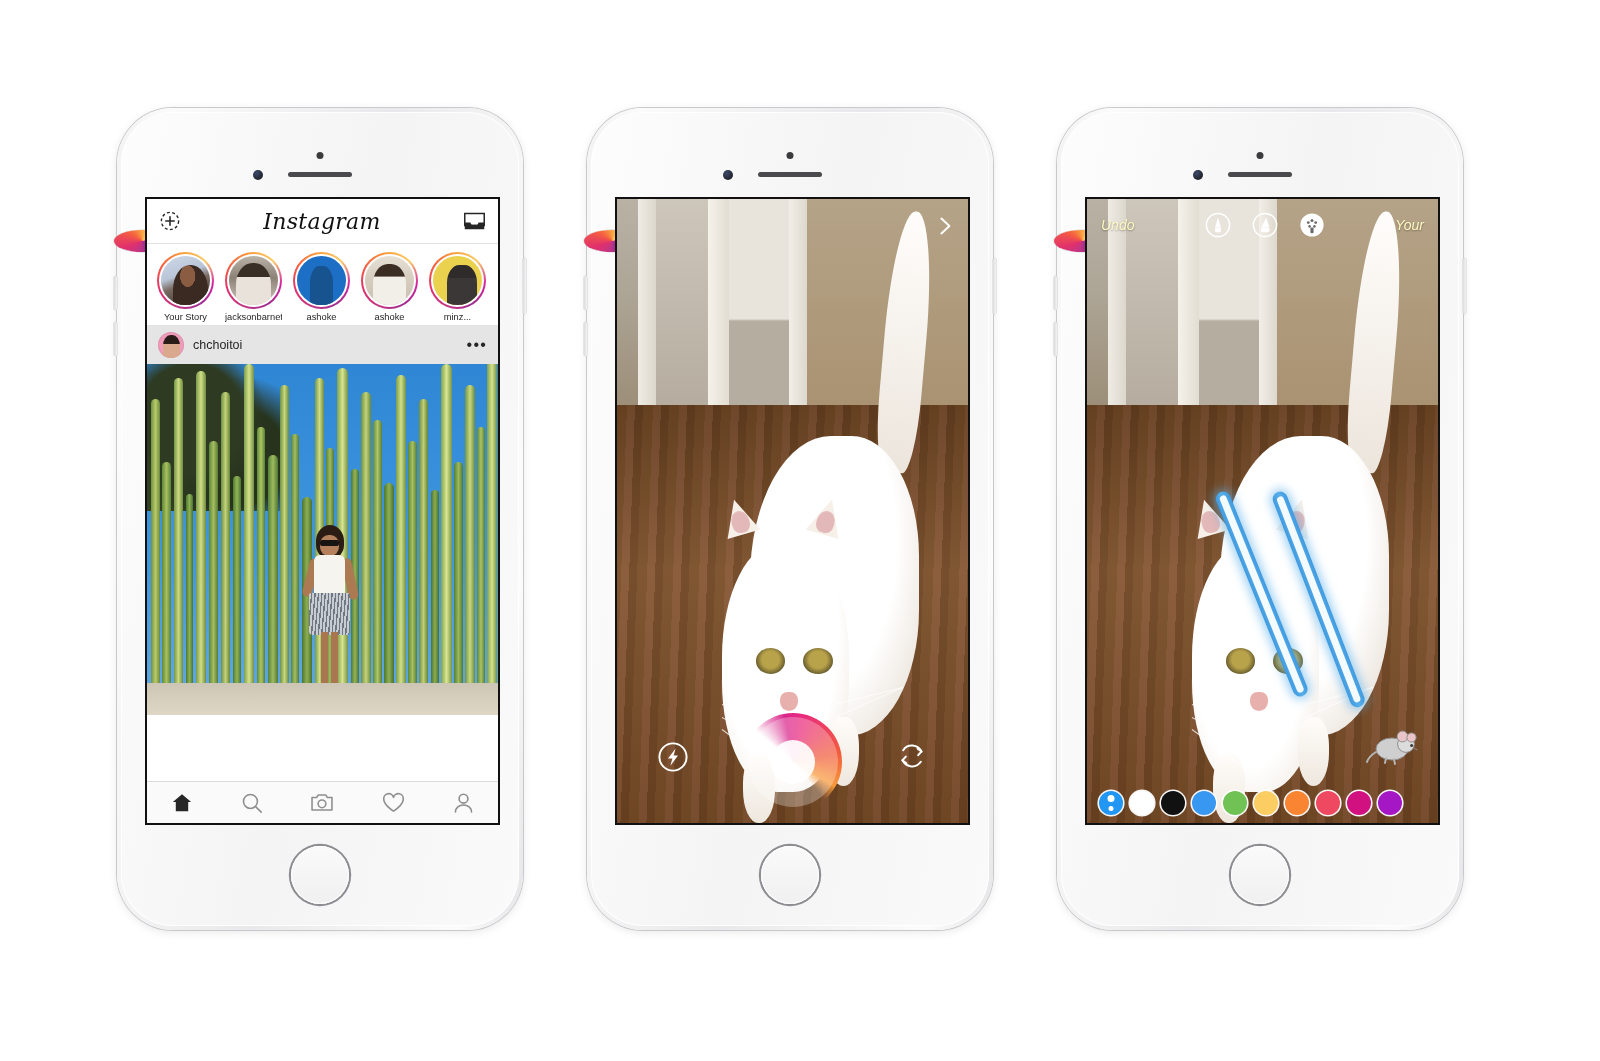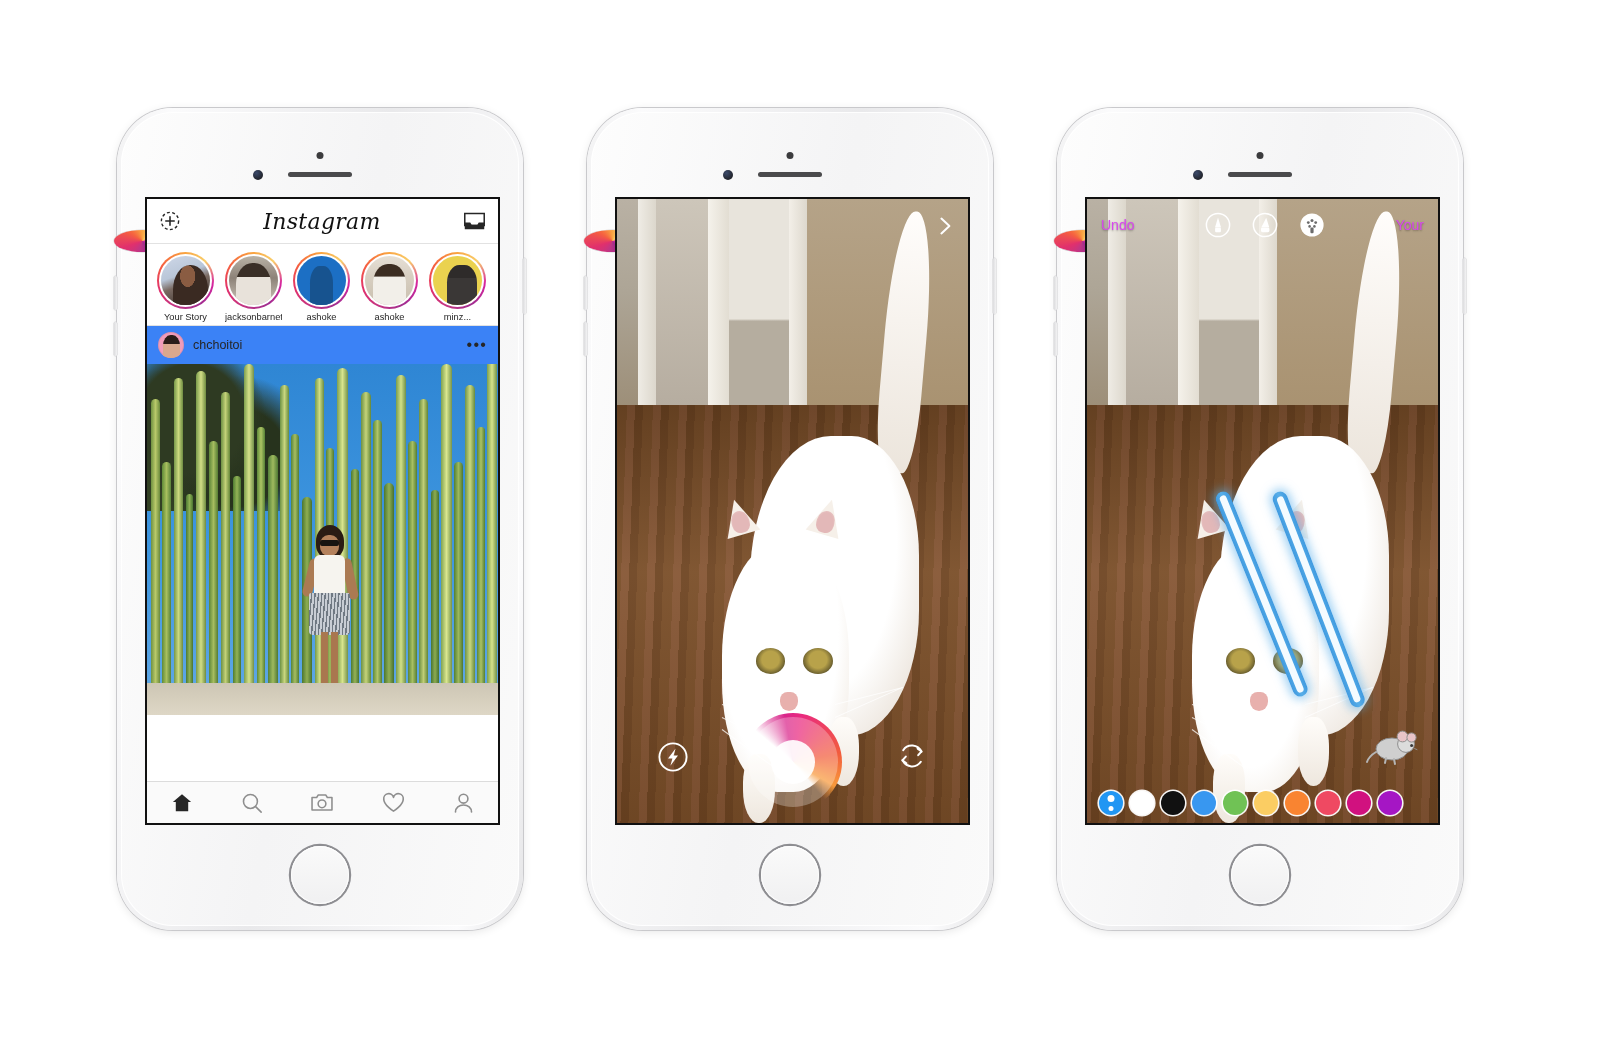--- a/index.html
+++ b/index.html
@@ -137,21 +137,21 @@
   .av-d::after { content:""; position:absolute; left:16%; top:16%; width:68%; height:90%;
                  border-radius:44% 44% 0 0;
                  background: linear-gradient(180deg,#3c2d22 0 28%, #f2efe9 29% 100%); }
   .av-e { background: #ead24f; }
   .av-e::after { content:""; position:absolute; left:28%; top:18%; width:62%; height:88%;
                  border-radius:40% 40% 0 0;
                  background: linear-gradient(180deg,#2e2b2a 0 30%, #3a3736 31% 100%); }
 
   .post-head {
     height: 38px; display: flex; align-items: center; gap: 9px;
-    padding: 0 11px; background: #3b82f6;
+    padding: 0 11px; background: #e5e5e5;
   }
   .post-av { width: 26px; height: 26px; border-radius: 50%; overflow: hidden;
              background: #f09cba; position: relative; flex: 0 0 auto;
              box-shadow: inset 0 0 0 1px rgba(0,0,0,.07); }
   .post-av::after { content:""; position:absolute; left:20%; top:12%; width:66%; height:94%;
                     border-radius:44% 44% 0 0;
                     background: linear-gradient(180deg,#2a1d18 0 34%, #d9a88d 35% 100%); }
   .post-user { font-size: 12.5px; color: #262626; }
   .dots3 { margin-left: auto; font-size: 16px; color: #262626; letter-spacing: 1.2px;
            line-height: 10px; }
@@ -276,21 +276,21 @@
   }
   .cam-side { position: absolute; bottom: 26px; width: 32px; height: 32px; }
   .cam-side.flash  { left: 40px; }
   .cam-side.flip   { right: 40px; }
 
   
   .edit-top {
     position: absolute; left: 0; right: 0; top: 0; height: 52px;
     display: flex; align-items: center; padding: 0 14px; gap: 0;
   }
-  .edit-top .txt { color: #d946ef; font-size: 14px; text-shadow: 0 1px 2px rgba(0,0,0,.35); }
+  .edit-top .txt { color: #fef9c3; font-size: 14px; text-shadow: 0 1px 2px rgba(0,0,0,.35); font-style: italic; }
   .pen-group { margin: 0 auto; display: flex; align-items: center; gap: 21px; }
   .pen { width: 26px; height: 26px; }
 
   .palette {
     position: absolute; left: 0; right: 0; bottom: 0; height: 40px;
     display: flex; align-items: center; gap: 7px; padding: 0 12px;
   }
   .sw { width: 24px; height: 24px; border-radius: 50%; flex: 0 0 auto;
         box-shadow: 0 0 0 1.6px rgba(255,255,255,.95); }
   .sw.eyedrop { position: relative; box-shadow: 0 0 0 1.6px rgba(255,255,255,.95); }

